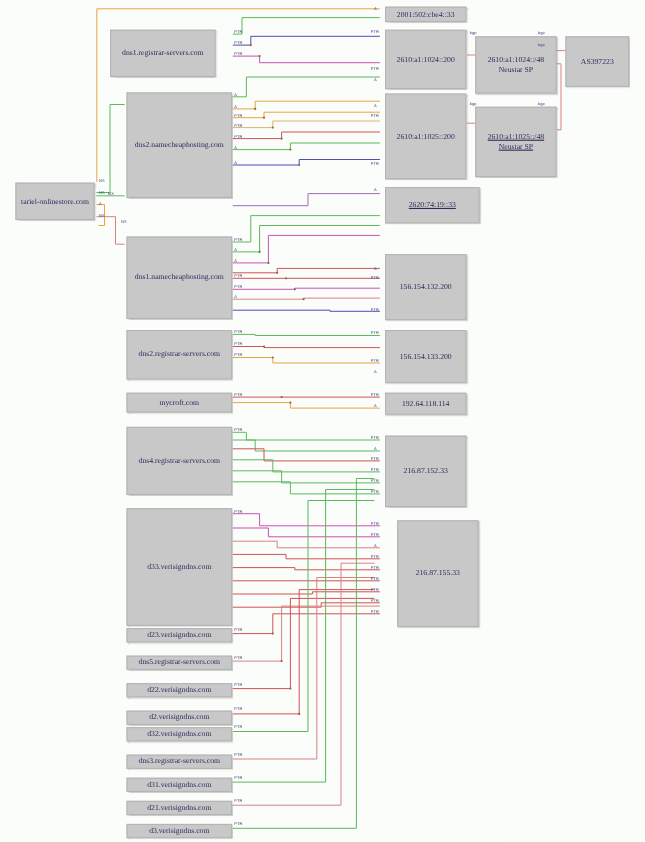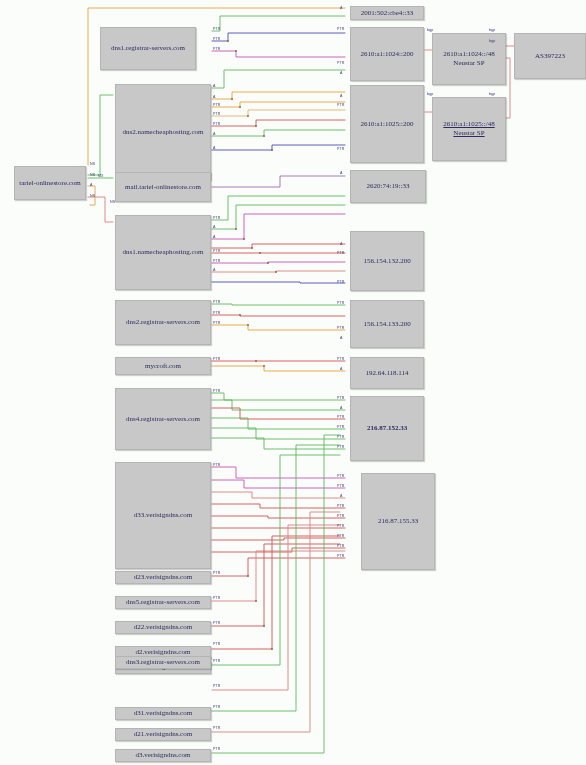--- a/index.html
+++ b/index.html
@@ -147,49 +147,48 @@
           <circle cx="256" cy="601" r="1"></circle>
         <circle cx="264" cy="626" r="1"></circle>
           <circle cx="272" cy="649" r="1"></circle>
       </g>
     </g>
   </svg>
 
 <div class="node" style="left: 14px; top: 166px; width: 72px; height: 34px;">tariel-onlinestore.com</div>
     <div class="node" style="left: 100px; top: 27px; width: 96px; height: 43px;">dns1.registrar-servers.com</div>
     <div class="node" style="left: 115px; top: 84px; width: 96px; height: 96px;">dns2.namecheaphosting.com</div>
-    <div class="node" style="left: 115px; top: 172px; width: 96px; height: 30px;">mail.tariel-onlinestore.com</div>
     <div class="node" style="left: 115px; top: 215px; width: 96px; height: 75px;">dns1.namecheaphosting.com</div>
     <div class="node" style="left: 115px; top: 300px; width: 96px; height: 45px;">dns2.registrar-servers.com</div>
     <div class="node" style="left: 115px; top: 357px; width: 96px; height: 18px;">mycroft.com</div>
     <div class="node" style="left: 115px; top: 388px; width: 96px; height: 62px;">dns4.registrar-servers.com</div>
     <div class="node" style="left: 115px; top: 462px; width: 96px; height: 107px;">d33.verisigndns.com</div>
     <div class="node" style="left: 115px; top: 571px; width: 96px; height: 13px;">d23.verisigndns.com</div>
     <div class="node" style="left: 115px; top: 596px; width: 96px; height: 13px;">dns5.registrar-servers.com</div>
     <div class="node" style="left: 115px; top: 621px; width: 96px; height: 13px;">d22.verisigndns.com</div>
     <div class="node" style="left: 115px; top: 646px; width: 96px; height: 13px;">d2.verisigndns.com</div>
     <div class="node" style="left: 115px; top: 661px; width: 96px; height: 13px;">d32.verisigndns.com</div>
-    <div class="node" style="left: 115px; top: 656px; width: 96px; height: 13px;">dns3.registrar-servers.com</div>
+    <div class="node" style="left: 115px; top: 686px; width: 96px; height: 13px;">dns3.registrar-servers.com</div>
     <div class="node" style="left: 115px; top: 707px; width: 96px; height: 13px;">d31.verisigndns.com</div>
     <div class="node" style="left: 115px; top: 728px; width: 96px; height: 13px;">d21.verisigndns.com</div>
     <div class="node" style="left: 115px; top: 749px; width: 96px; height: 13px;">d3.verisigndns.com</div>
     <div class="node" style="left: 350px; top: 6px; width: 74px; height: 14px;">2001:502:cbe4::33</div>
     <div class="node" style="left: 350px; top: 27px; width: 74px; height: 54px;">2610:a1:1024::200</div>
     <div class="node" style="left: 350px; top: 85px; width: 74px; height: 78px;">2610:a1:1025::200</div>
-    <div class="node" style="left: 350px; top: 170px; width: 76px; height: 33px;">2620:74:19::33</div>
+    <div class="node" style="left: 350px; top: 170px; width: 86px; height: 33px; text-decoration: underline;">2620:74:19::33</div>
     <div class="node" style="left: 350px; top: 231px; width: 74px; height: 60px;">156.154.132.200</div>
     <div class="node" style="left: 350px; top: 300px; width: 74px; height: 48px;">156.154.133.200</div>
-    <div class="node" style="left: 350px; top: 357px; width: 74px; height: 32px;">192.64.118.114</div>
-    <div class="node" style="left: 350px; top: 396px; width: 74px; height: 65px; font-weight: bold;">216.87.152.33</div>
+    <div class="node" style="left: 350px; top: 357px; width: 74px; height: 20px;">192.64.118.114</div>
+    <div class="node" style="left: 350px; top: 396px; width: 74px; height: 65px;">216.87.152.33</div>
     <div class="node" style="left: 350px; top: 473px; width: 74px; height: 97px; margin-left: 11px;">216.87.155.33</div>
     <div class="node" style="left: 432px; top: 33px; width: 74px; height: 52px;">2610:a1:1024::/48
 Neustar SP</div>
     <div class="node" style="left: 432px; top: 97px; width: 74px; height: 64px; text-decoration: underline;">2610:a1:1025::/48
 Neustar SP</div>
-    <div class="node" style="left: 514px; top: 33px; width: 72px; height: 46px;">AS397223</div>
+    <div class="node" style="left: 514px; top: 33px; width: 58px; height: 46px;">AS397223</div>
     <div class="edge-label" style="left: 90px; top: 163px;">NS</div>
     <div class="edge-label" style="left: 90px; top: 174px;">NS</div>
     <div class="edge-label" style="left: 98px; top: 175px;">MX</div>
     <div class="edge-label" style="left: 90px; top: 184px;">A</div>
     <div class="edge-label" style="left: 90px; top: 195px;">NS</div>
     <div class="edge-label" style="left: 110px; top: 201px;">NS</div>
     <div class="edge-label" style="left: 213px; top: 28px;">PTR</div>
     <div class="edge-label" style="left: 213px; top: 38px;">PTR</div>
     <div class="edge-label" style="left: 213px; top: 48px;">PTR</div>
     <div class="edge-label" style="left: 213px; top: 85px;">A</div>

